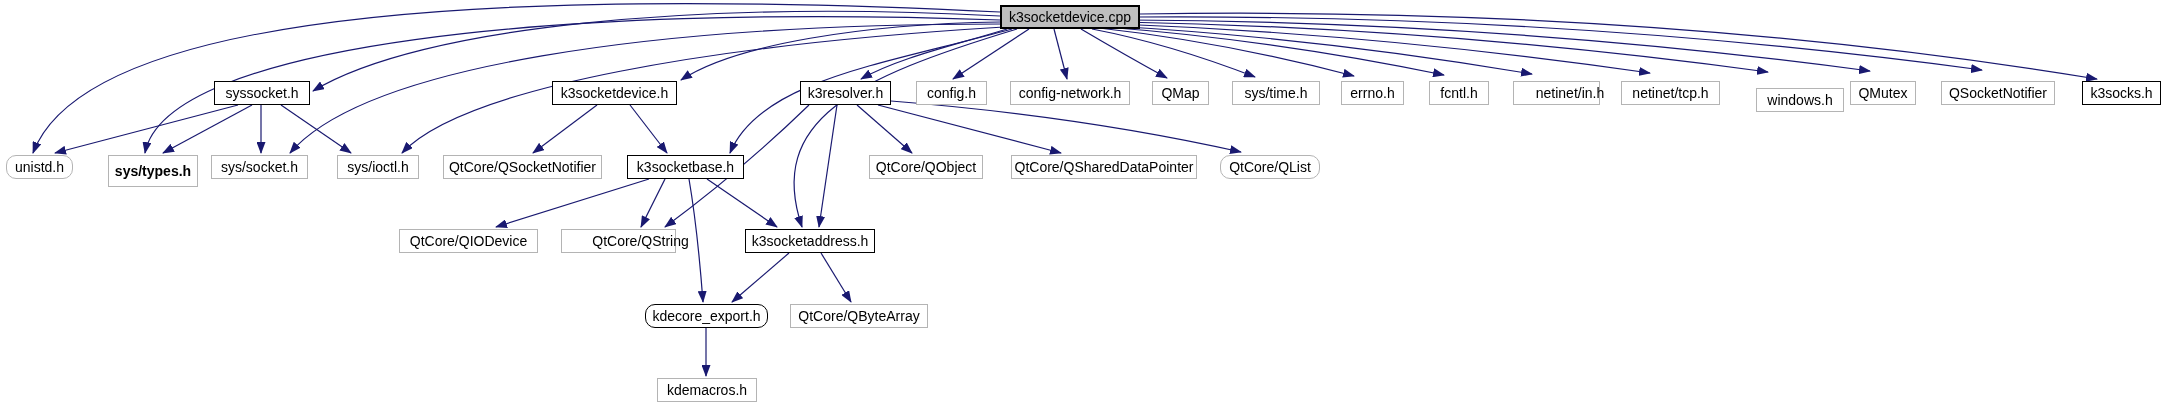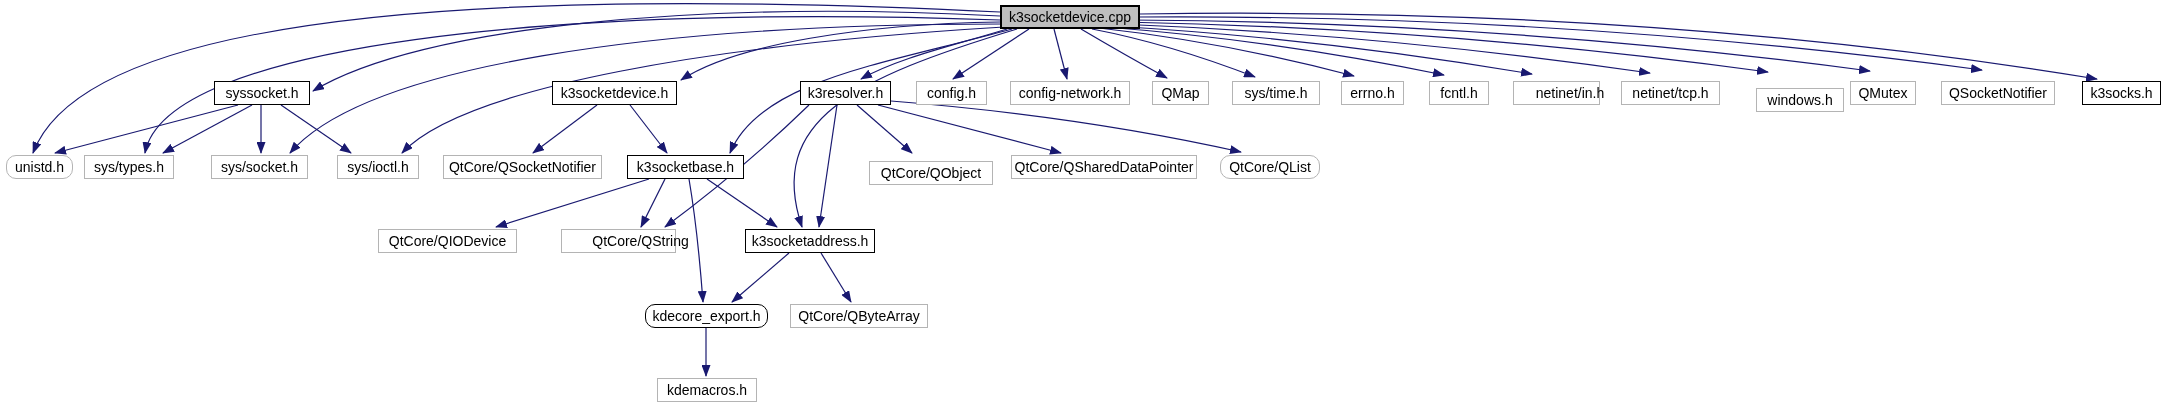--- a/index.html
+++ b/index.html
@@ -76,28 +76,28 @@
       <div class="node plain" style="left: 1232px; top: 81px; width: 88px; height: 24px;">sys/time.h</div>
       <div class="node plain" style="left: 1341px; top: 81px; width: 63px; height: 24px;">errno.h</div>
       <div class="node plain" style="left: 1429px; top: 81px; width: 60px; height: 24px;">fcntl.h</div>
       <div class="node plain" style="left: 1513px; top: 81px; width: 87px; height: 24px; padding-left: 27px;">netinet/in.h</div>
       <div class="node plain" style="left: 1621px; top: 81px; width: 99px; height: 24px;">netinet/tcp.h</div>
       <div class="node plain" style="left: 1743px; top: 88px; width: 88px; height: 24px; margin-left: 13px;">windows.h</div>
       <div class="node plain" style="left: 1850px; top: 81px; width: 66px; height: 24px;">QMutex</div>
       <div class="node plain" style="left: 1941px; top: 81px; width: 114px; height: 24px;">QSocketNotifier</div>
       <div class="node linked" style="left: 2082px; top: 81px; width: 79px; height: 24px;">k3socks.h</div>
       <div class="node plain" style="left: 6px; top: 155px; width: 67px; height: 24px; border-radius: 10px;">unistd.h</div>
-      <div class="node plain" style="left: 84px; top: 155px; width: 90px; height: 24px;">sys/types.h</div>
+      <div class="node plain" style="left: 108px; top: 155px; width: 90px; height: 32px; font-weight: bold;">sys/types.h</div>
       <div class="node plain" style="left: 211px; top: 155px; width: 97px; height: 24px;">sys/socket.h</div>
       <div class="node plain" style="left: 337px; top: 155px; width: 82px; height: 24px;">sys/ioctl.h</div>
       <div class="node plain" style="left: 443px; top: 155px; width: 159px; height: 24px;">QtCore/QSocketNotifier</div>
       <div class="node linked" style="left: 627px; top: 155px; width: 117px; height: 24px;">k3socketbase.h</div>
-      <div class="node plain" style="left: 869px; top: 161px; width: 124px; height: 24px;">QtCore/QObject</div>
+      <div class="node plain" style="left: 869px; top: 155px; width: 114px; height: 24px;">QtCore/QObject</div>
       <div class="node plain" style="left: 1011px; top: 155px; width: 186px; height: 24px;">QtCore/QSharedDataPointer</div>
       <div class="node plain" style="left: 1220px; top: 155px; width: 100px; height: 24px; border-radius: 10px;">QtCore/QList</div>
-      <div class="node plain" style="left: 378px; top: 229px; width: 139px; height: 24px;">QtCore/QIODevice</div>
+      <div class="node plain" style="left: 399px; top: 229px; width: 139px; height: 24px;">QtCore/QIODevice</div>
       <div class="node plain" style="left: 561px; top: 229px; width: 115px; height: 24px; padding-left: 44px;">QtCore/QString</div>
       <div class="node linked" style="left: 745px; top: 229px; width: 130px; height: 24px;">k3socketaddress.h</div>
       <div class="node linked" style="left: 645px; top: 304px; width: 123px; height: 24px; border-radius: 10px;">kdecore_export.h</div>
       <div class="node plain" style="left: 790px; top: 304px; width: 138px; height: 24px;">QtCore/QByteArray</div>
       <div class="node plain" style="left: 657px; top: 378px; width: 100px; height: 24px;">kdemacros.h</div>
     </div>
 </div>
 
 </body></html>

